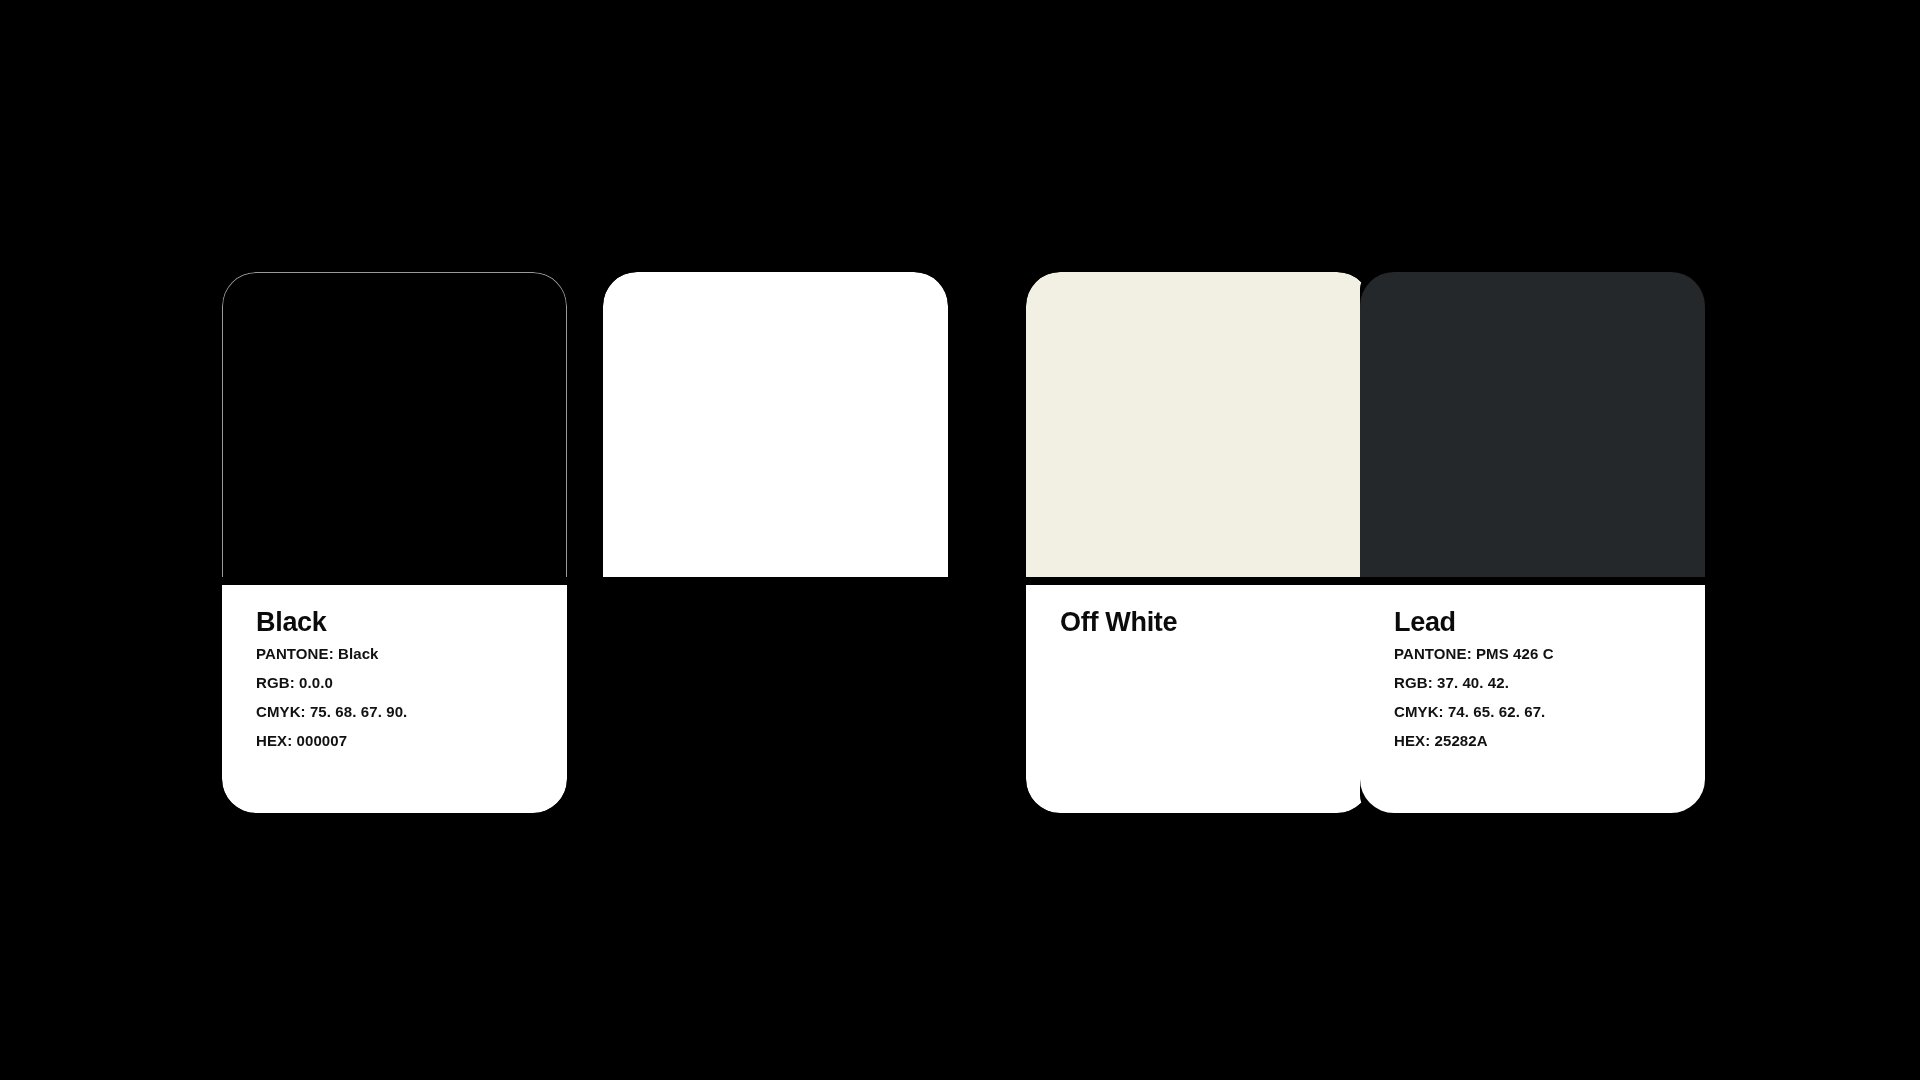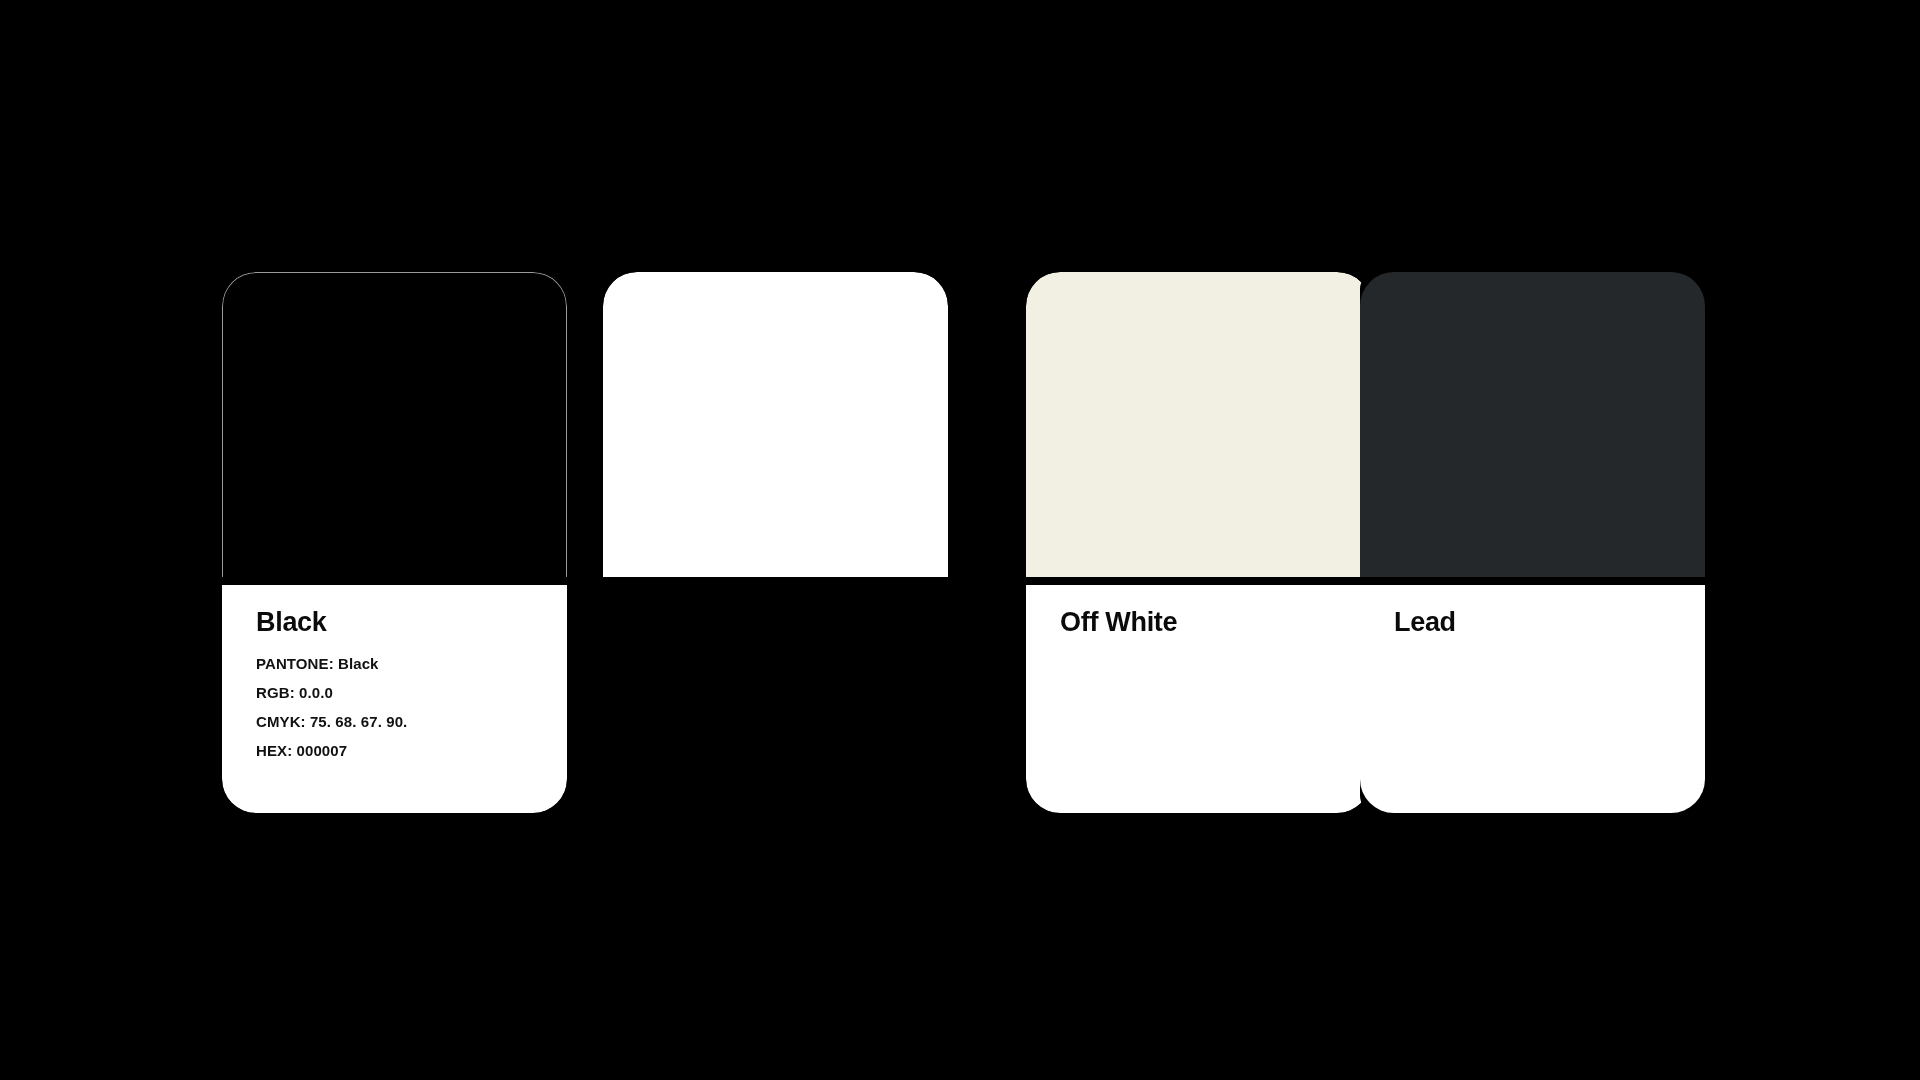--- a/index.html
+++ b/index.html
@@ -55,21 +55,21 @@
     border-bottom-left-radius:34px;
     border-bottom-right-radius:34px;
     padding:23px 0 0 34px;
   }
   .color-name {
     font-size:27px;
     font-weight:700;
     letter-spacing:-0.3px;
     color:#0b0b0b;
     line-height:1.1;
-    margin-bottom:18px;
+    margin-bottom:8px;
     white-space:nowrap;
   }
   .spec-list {
     list-style:none;
   }
   .spec-line {
     font-size:15px;
     font-weight:700;
     color:#111111;
     line-height:1;
@@ -108,16 +108,22 @@
     <div class="info-panel">
       <div class="color-name">Off White</div>
     </div>
   </div>
 
   <div class="swatch-card card-3">
     <div class="swatch-color" style="background: rgb(37, 40, 42);"></div>
     <div class="swatch-divider"></div>
     <div class="info-panel">
       <div class="color-name">Lead</div>
+      <ul class="spec-list">
+        <li class="spec-line">PANTONE: PMS 426 C</li>
+        <li class="spec-line">RGB: 37. 40. 42.</li>
+        <li class="spec-line">CMYK: 74. 65. 62. 67.</li>
+        <li class="spec-line">HEX: 25282A</li>
+      </ul>
     </div>
   </div>
 
 </div>
 
 </body></html>

